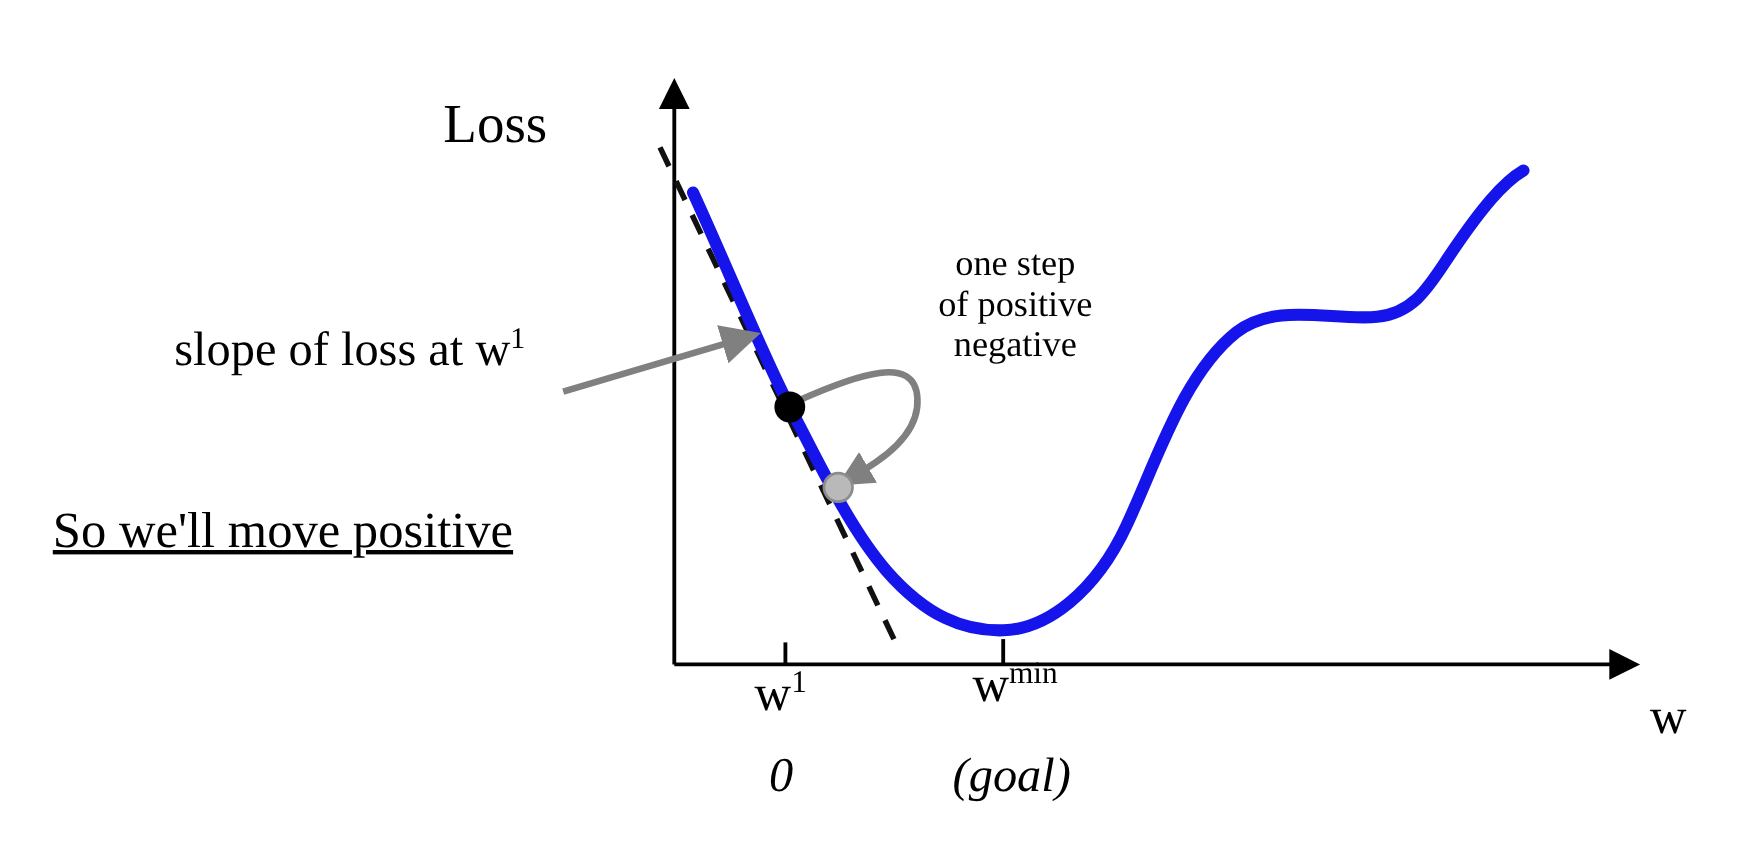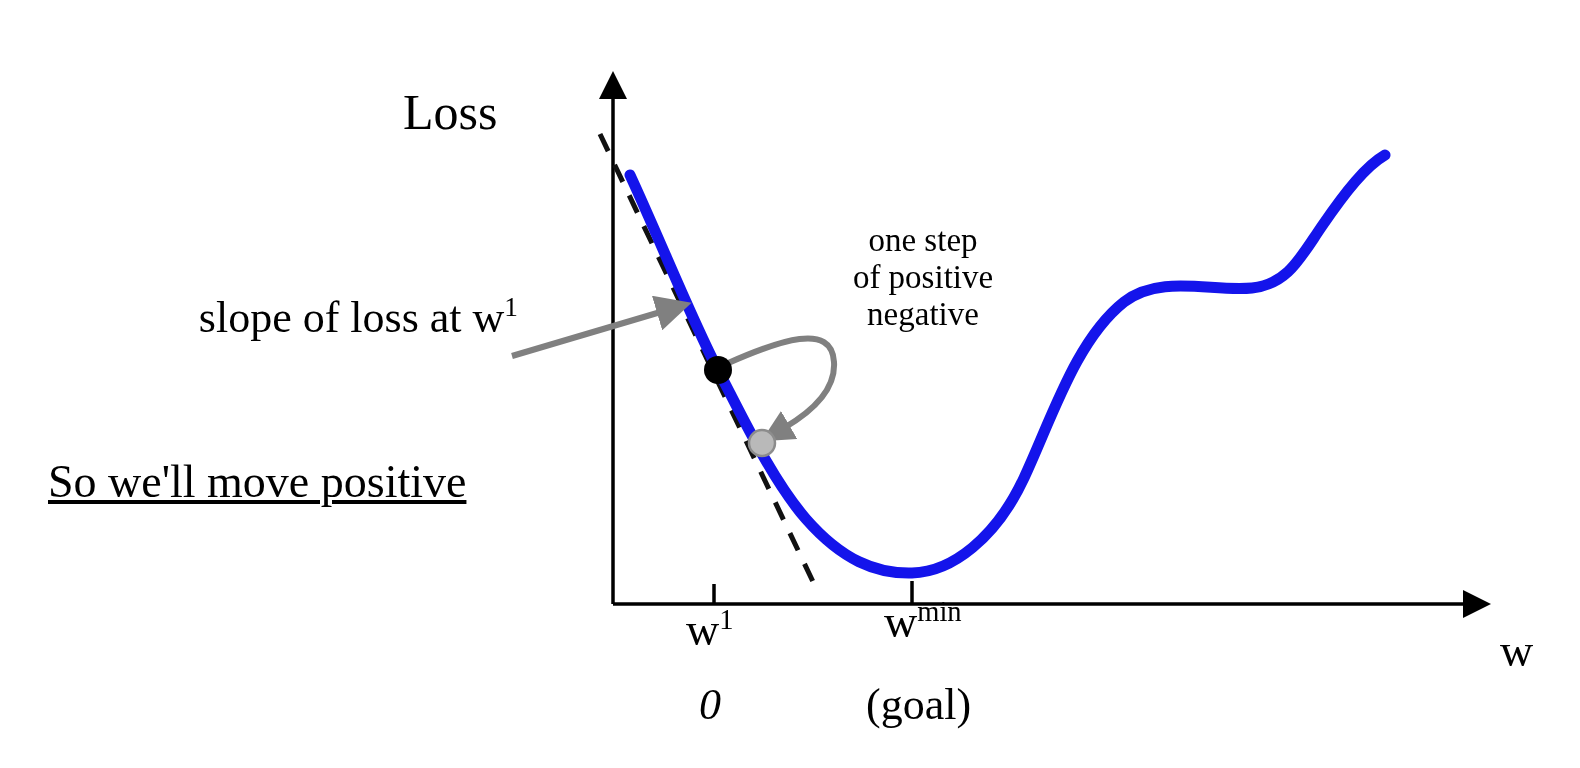--- a/index.html
+++ b/index.html
@@ -49,21 +49,21 @@
     left: 1500px;
     top: 625px;
     font-size: 46px;
   }
 
   
   #ann-slope {
     left: 118px;
     top: 293px;
     font-size: 44px;
-    text-align: right;
+    text-align: center;
     width: 400px;
   }
   
   #ann-move {
     left: 48px;
     top: 456px;
     font-size: 46px;
     text-decoration: underline;
   }
   
@@ -89,20 +89,21 @@
   #tick-w1-sub {
     left: 699px;
     top: 680px;
     font-size: 44px;
     font-style: italic;
   }
   #tick-wmin-sub {
     left: 866px;
     top: 680px;
     font-size: 44px;
+    font-style: italic;
   }
 </style>
 </head>
 <body>
 
 <div id="stage">
 
   <svg id="plot" viewBox="0 0 1580 768" xmlns="http://www.w3.org/2000/svg">
     <defs>
       <marker id="axis-arrow" markerWidth="12" markerHeight="12" refX="2" refY="4" orient="auto" markerUnits="strokeWidth">

